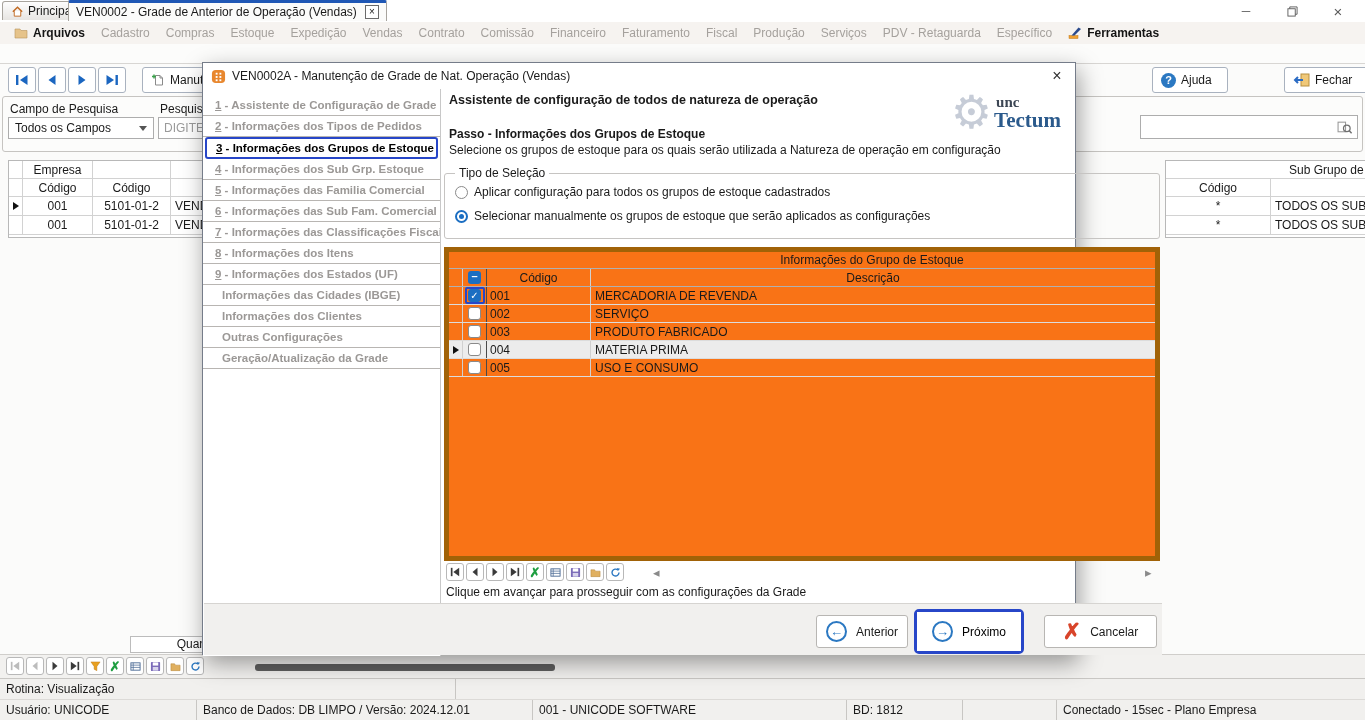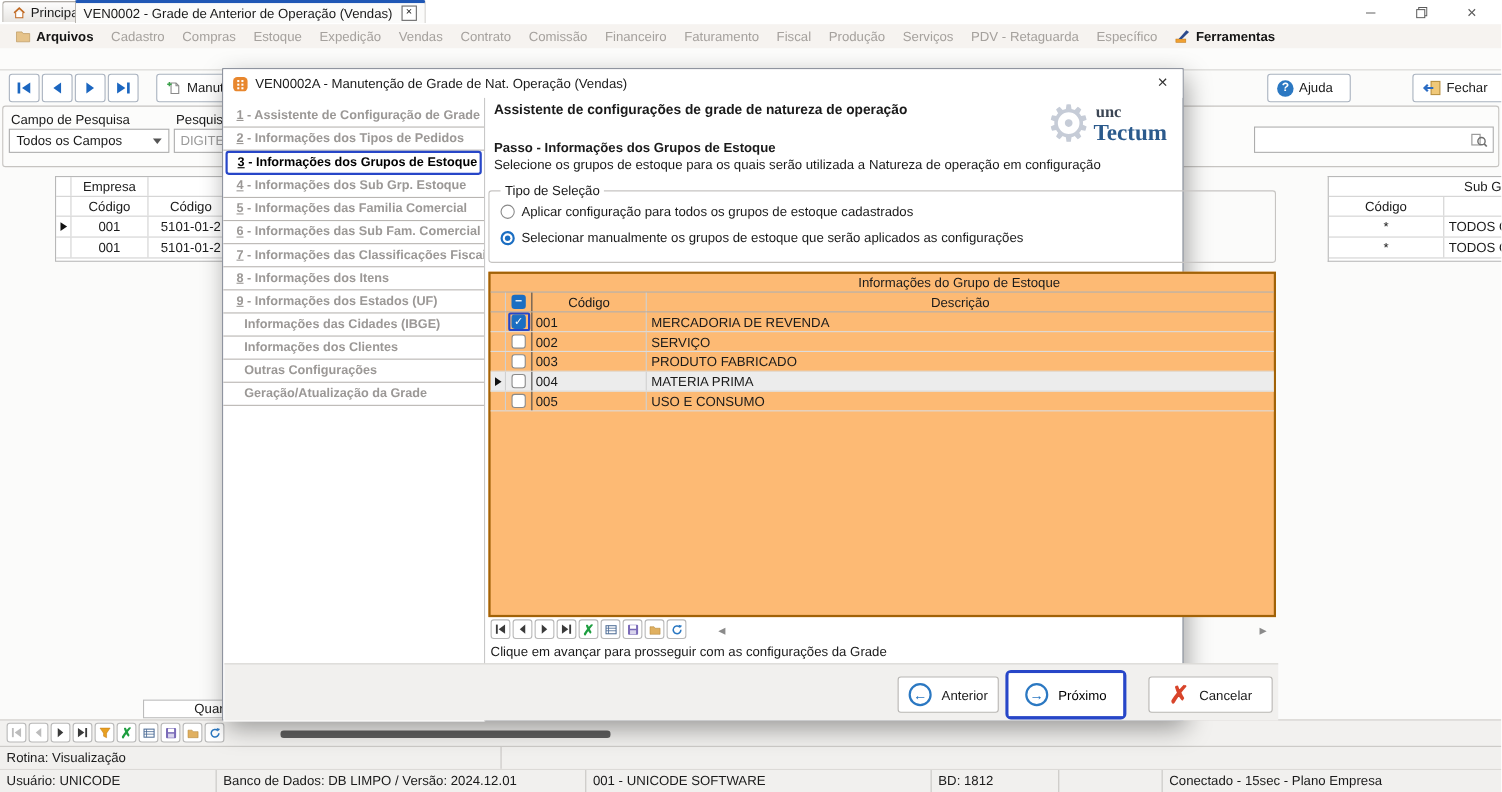--- a/index.html
+++ b/index.html
@@ -32,21 +32,21 @@
   .search-panel { position:absolute; left:2px; top:96px; width:1361px; height:56px; border:1px solid #c6c4c1; border-radius:3px; background:#fcfcfb; }
   .campo-label { position:absolute; left:10px; top:102px; }
   .campo-select { position:absolute; left:8px; top:117px; width:146px; height:22px; background:#fff; border:1px solid #adadad; display:flex; align-items:center; justify-content:space-between; padding:0 6px; }
   .chev { width:0; height:0; border-left:4px solid transparent; border-right:4px solid transparent; border-top:5px solid #555; }
   .pesquisa-label { position:absolute; left:160px; top:102px; }
   .pesquisa-input { position:absolute; left:158px; top:117px; width:130px; height:22px; border:1px solid #adadad; padding:0 5px; font:inherit; color:#333; background:#fff; }
   ::placeholder { color:#9a9a9a; opacity:1; }
   .right-search { position:absolute; left:1140px; top:115px; width:218px; height:24px; background:#fff; border:1px solid #adadad; display:flex; align-items:center; justify-content:flex-end; padding-right:4px; }
 
   
-  .grid-table { position:absolute; background:#fff; border:1px solid #b8b8b8;margin-left:42px; }
+  .grid-table { position:absolute; background:#fff; border:1px solid #b8b8b8; }
   .g-row { display:flex; border-bottom:1px solid #d2d2d2; align-items:stretch; }
   .g-cell { border-right:1px solid #d2d2d2; display:flex; align-items:center; justify-content:center; overflow:hidden; white-space:nowrap; }
   .g-cell.left { justify-content:flex-start; padding-left:4px; }
   .tri { width:0; height:0; border-left:6px solid #111; border-top:4px solid transparent; border-bottom:4px solid transparent; }
 
   .lgrid { left:8px; top:160px; width:256px; height:78px; }
   .lgrid .g-row { height:18px; }
   .lgrid .g-row.data { height:19px; }
   .c-ind0 { width:14px; }
   .c-emp  { width:70px; }
@@ -93,21 +93,21 @@
   .passo-t { position:absolute; left:246px; top:64px; font-weight:bold; }
   .passo-s { position:absolute; left:246px; top:80px; }
 
   .gbox { position:absolute; left:241px; top:110px; width:716px; height:66px; border:1px solid #c6c4c2; border-radius:3px; }
   .gbox-legend { position:absolute; left:10px; top:-8px; background:#fff; padding:0 4px; }
   .radio-row { position:absolute; left:10px; display:flex; align-items:center; gap:6px; }
   .radio { width:13px; height:13px; border-radius:50%; border:1px solid #8a8a8a; background:#fff; flex:none; }
   .radio.sel { border:2px solid #1b6ec2; position:relative; }
   .radio.sel::after { content:""; position:absolute; inset:2px; background:#1b6ec2; border-radius:50%; }
 
-  .dgrid { position:absolute; left:241px; top:184px; width:716px; height:314px; border:2px solid #a16207; background:#fdba74; }
+  .dgrid { position:absolute; left:241px; top:184px; width:716px; height:314px; border:5px solid #a16207; background:#f97316; }
   .dgrid .band { height:17px; line-height:16px; border-bottom:1px solid #b0b0b0; text-align:center; padding-left:140px; }
   .dgrid .hrow, .dgrid .drow { display:flex; height:18px; }
   .dgrid .hrow { border-bottom:1px solid #b0b0b0; }
   .dgrid .drow { border-bottom:1px solid #dcdcdc; }
   .dgrid .drow.current { background:#ececec; }
   .dc-ind { width:14px; border-right:1px solid #d0d0d0; display:flex; align-items:center; justify-content:center; flex:none; }
   .dc-chk { width:24px; border-right:1px solid #4a4a4a; display:flex; align-items:center; justify-content:center; flex:none; }
   .dc-cod { width:104px; border-right:1px solid #d0d0d0; display:flex; align-items:center; padding-left:3px; flex:none; overflow:hidden; }
   .dc-desc { flex:1; display:flex; align-items:center; padding-left:4px; overflow:hidden; }
   .hrow .dc-cod, .hrow .dc-desc { justify-content:center; padding:0; }
@@ -410,21 +410,21 @@
       <div class="step"><span class="num">6</span><span> - Informações das Sub Fam. Comercial</span></div>
       <div class="step"><span class="num">7</span><span> - Informações das Classificações Fiscais</span></div>
       <div class="step"><span class="num">8</span><span> - Informações dos Itens</span></div>
       <div class="step"><span class="num">9</span><span> - Informações dos Estados (UF)</span></div>
       <div class="step nonum"><span>Informações das Cidades (IBGE)</span></div>
       <div class="step nonum"><span>Informações dos Clientes</span></div>
       <div class="step nonum"><span>Outras Configurações</span></div>
       <div class="step nonum"><span>Geração/Atualização da Grade</span></div>
     </div>
 
-    <div class="dlg-h1">Assistente de configurações de grade de natureza de operação</div>
+    <div class="dlg-h1">Assistente de configuração de todos de natureza de operação</div>
     <div class="logo">
       <span class="logo-gear">⚙</span>
       <span class="logo-text">
         <span class="logo-unc" style="display:block;">unc</span>
         <span class="logo-tectum" style="display:block;">Tectum</span>
       </span>
     </div>
     <div class="passo-t">Passo - Informações dos Grupos de Estoque</div>
     <div class="passo-s">Selecione os grupos de estoque para os quais serão utilizada a Natureza de operação em configuração</div>
 

